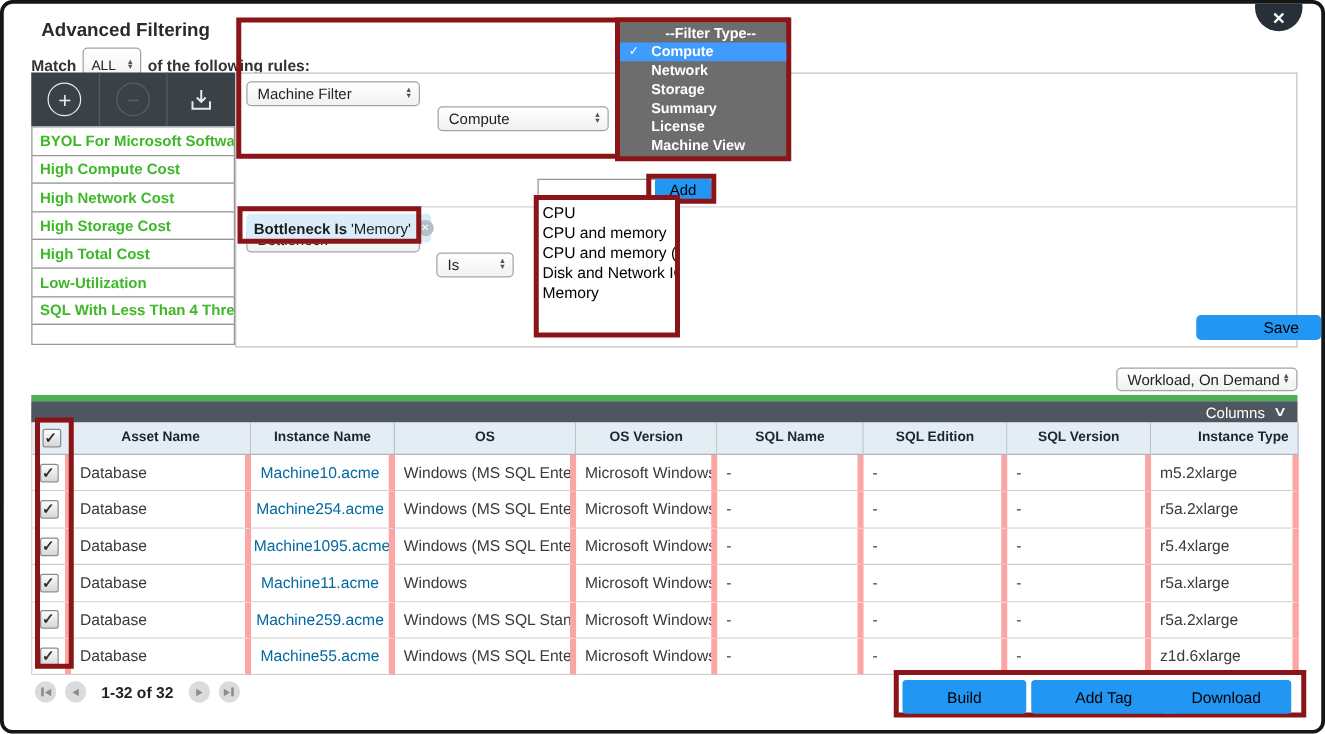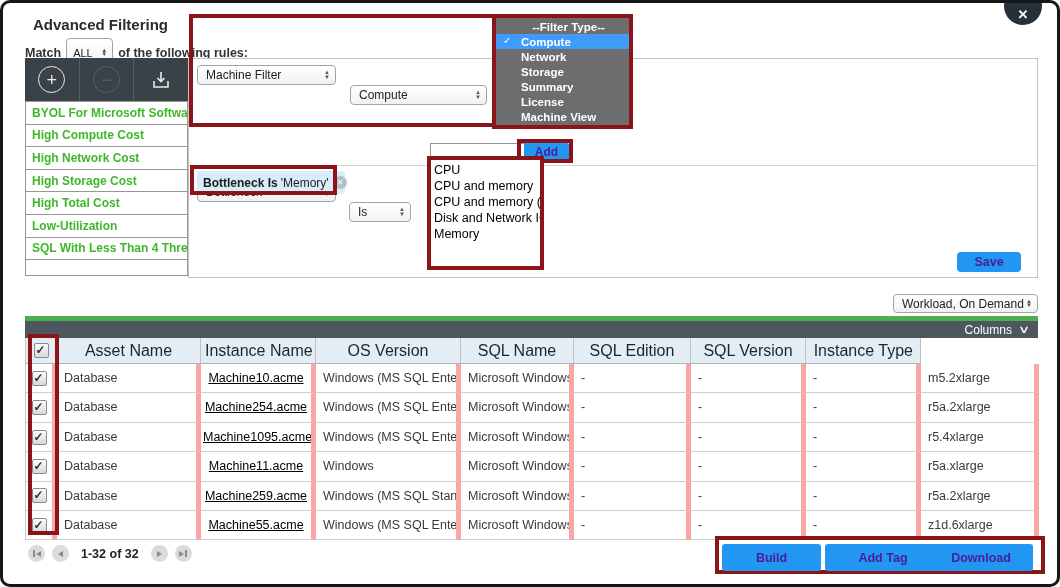--- a/index.html
+++ b/index.html
@@ -39,24 +39,24 @@
     align-items:center;padding:0 6px;color:#3eb829;font-weight:bold;font-size:12px;white-space:nowrap;
     overflow:hidden;background:#fff;}
   .sf-item.first{margin-top:0;}
   .sf-empty{height:15px;border:1px solid #979797;margin-top:-1px;background:#fff;}
 
   
   .panel{left:185px;top:55px;width:850px;height:220px;border:1px solid #c3c3c3;background:#fff;z-index:0;}
   .hsep{position:absolute;left:0;top:106px;width:848px;height:1px;background:#d4d4d4;}
   .txtinput{position:absolute;left:241px;top:84px;width:87px;height:18px;border:1px solid #949494;
     font-size:12px;padding:0 4px;font-family:"Liberation Sans",sans-serif;}
-  .btn-blue{background:#2196f3;color:#4c1d95;font-weight:bold;font-size:12px;border:none;border-radius:3px;
+  .btn-blue{background:#2196f3;color:#000000;font-weight:normal;font-size:12px;border:none;border-radius:3px;
     display:flex;align-items:center;justify-content:center;cursor:pointer;font-family:"Liberation Sans",sans-serif;}
   .addbtn{position:absolute;left:335px;top:84px;width:45px;height:18px;border-radius:2px;}
-  .savebtn{position:absolute;left:768px;top:193px;width:64px;height:20px;border-radius:4px;font-size:12.5px;}
+  .savebtn{position:absolute;left:768px;top:193px;width:64px;height:20px;border-radius:4px;font-size:12.5px;padding-left:36px;}
   .tag{position:absolute;left:8px;top:112px;width:136px;height:23px;background:#d9ecfa;border-radius:4px;
     display:flex;align-items:center;padding:0 6px;font-size:12px;color:#1d1d1d;white-space:nowrap;}
   .tag b{margin-right:3px;}
   .tag-x{margin-left:5px;width:13px;height:13px;min-width:13px;border-radius:50%;background:#b3bfc7;color:#fff;
     display:flex;align-items:center;justify-content:center;font-size:8px;line-height:1;}
   .tag-x::before{content:"✕";}
 
   
   .ann{border:4px solid #8b1418;background:transparent;z-index:20;pointer-events:none;}
 
@@ -80,25 +80,25 @@
   
   .tbl{left:22px;top:313px;width:1013px;z-index:1;}
   .greenbar{height:5px;background:#4caf50;}
   .colsbar{height:17px;background:#4e575f;display:flex;align-items:center;justify-content:flex-end;
     color:#fff;font-size:12px;padding-right:10px;gap:8px;}
   .chev{font-size:11px;transform:scaleX(1.5);display:inline-block;}
   .chev::before{content:"∨";}
   .grid{display:grid;grid-template-columns:31px 144px 115px 145px 113px 117px 115px 115px 118px;
     border-left:1px solid #c9c9c9;}
   .th{background:#e3edf3;border-right:1px solid #b9c2c9;border-bottom:1px solid #aab4bb;line-height:25px;
-    font-size:16px;font-weight:normal;color:#18262f;text-align:center;white-space:nowrap;overflow:hidden;padding:0 4px;}
+    font-size:11px;font-weight:bold;color:#18262f;text-align:center;white-space:nowrap;overflow:hidden;padding:0 4px;}
   .th.right{text-align:right;padding-right:7px;}
   .td{border-right:5px solid #fca5a5;border-bottom:1px solid #cfcfcf;line-height:28.4px;font-size:12.5px;
     color:#3a3a3a;padding:0 7px;white-space:nowrap;overflow:hidden;background:#fff;}
-  .td.center{text-align:center;color:#000000;padding:0 2px;text-decoration:underline;}
+  .td.center{text-align:center;color:#0369a1;padding:0 2px;}
   .td.cbcell,.th.cbcell{display:flex;align-items:center;justify-content:center;padding:0;}
   .cb{width:13px;height:13px;border:1px solid #8a8a8a;border-radius:2px;background:linear-gradient(#fdfdfd,#d7d7d7);
     position:relative;}
   .cb::after{content:"✓";position:absolute;left:1px;top:-7px;font-size:12px;font-weight:bold;color:#2e2e2e;line-height:13px;top:0;}
 
   
   .pg{left:25px;top:542px;display:flex;align-items:center;gap:7px;z-index:1;}
   .pgbtn{width:17px;height:17px;border-radius:50%;background:#dbdbdb;display:flex;align-items:center;
     justify-content:center;gap:1px;}
   .tri-l{width:0;height:0;border-top:3.5px solid transparent;border-bottom:3.5px solid transparent;border-right:5px solid #8b8b8b;}
@@ -231,20 +231,21 @@
     <div class="colsbar">
       <span>Columns</span>
       <span class="chev"></span>
     </div>
     <div class="grid">
       <div class="th cbcell">
           <span class="cb"></span>
         </div>
       <div class="th">Asset Name</div>
       <div class="th">Instance Name</div>
+      <div class="th">OS</div>
       <div class="th">OS Version</div>
       <div class="th">SQL Name</div>
       <div class="th">SQL Edition</div>
       <div class="th">SQL Version</div>
       <div class="th right">Instance Type</div>
     </div>
 
     <div class="grid">
       <div class="td cbcell">
           <span class="cb"></span>

